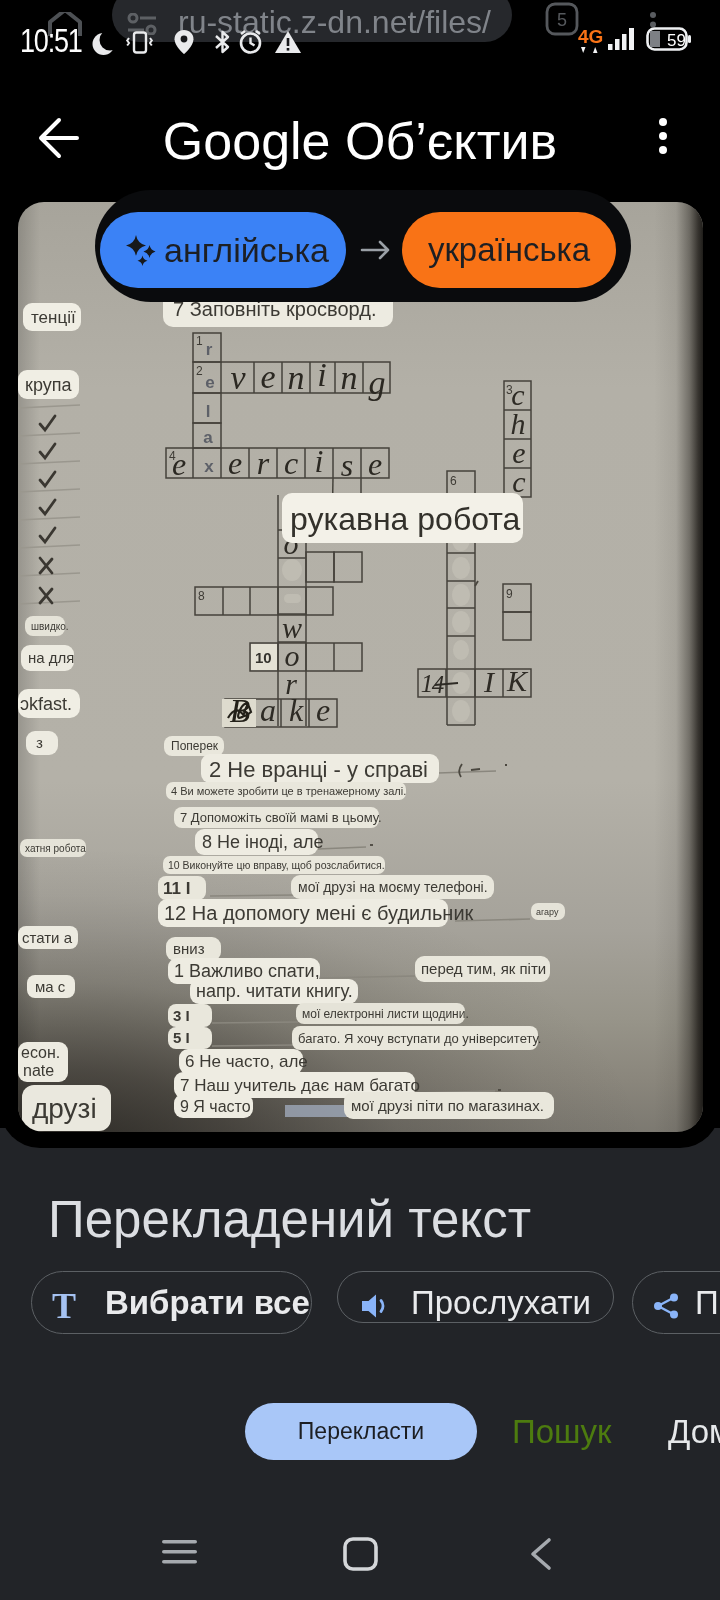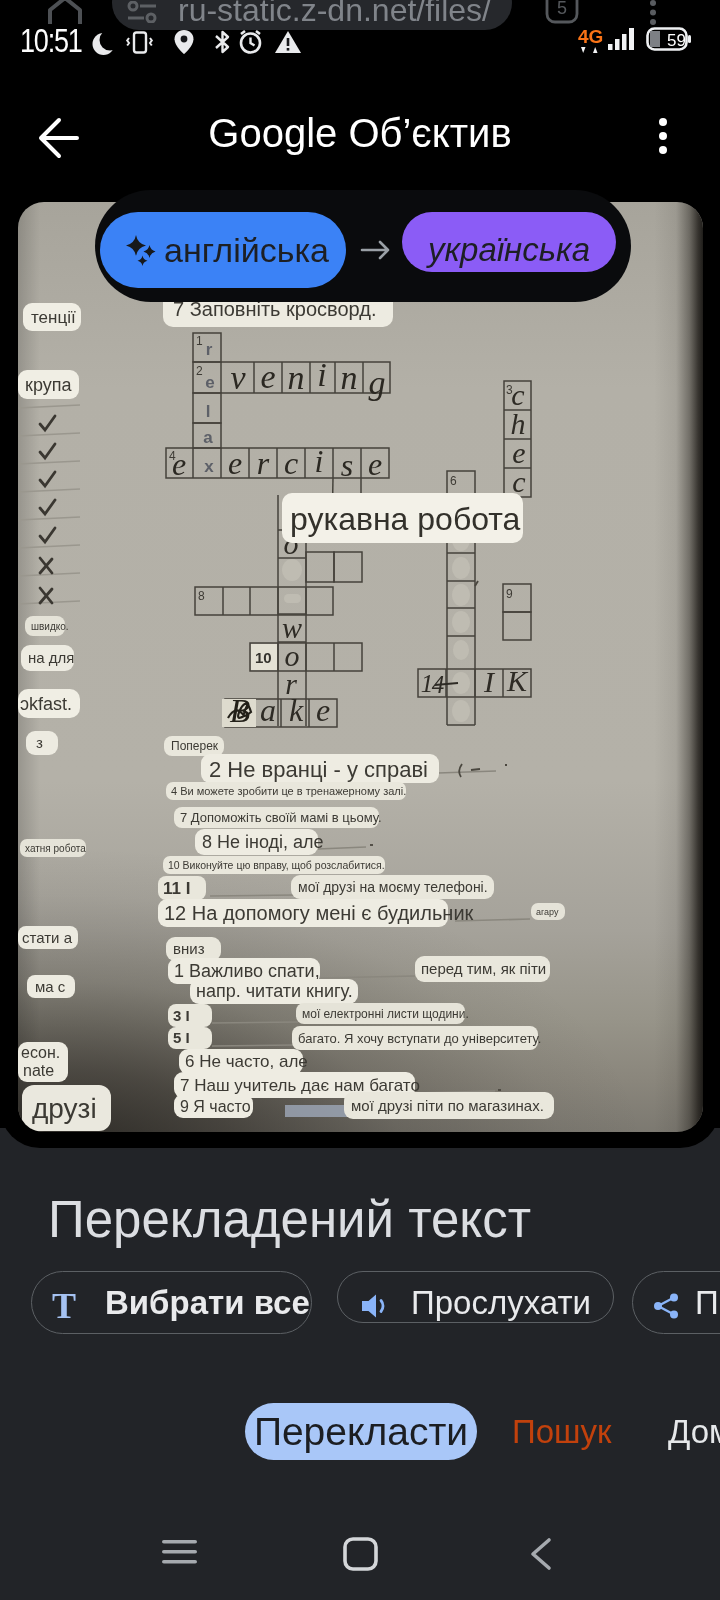--- a/index.html
+++ b/index.html
@@ -453,26 +453,26 @@
         <path d="M27.5 13 Q28.5 18.2 33.5 19.5 Q28.5 20.8 27.5 26 Q26.5 20.8 21.5 19.5 Q26.5 18.2 27.5 13 Z" fill="#17191c"></path>
         <path d="M20.5 23.5 Q21.3 27.7 25.5 28.8 Q21.3 29.9 20.5 34 Q19.7 29.9 15.5 28.8 Q19.7 27.7 20.5 23.5 Z" fill="#17191c"></path>
       </svg>
       <div class="abs" style="left:64px;top:0;width:185px;height:76px;line-height:76px;font-size:34px;color:#1d1f24;">англійська</div>
     </div>
 
     <svg class="abs" style="left:358px;top:236px;" width="36" height="28" viewBox="0 0 36 28">
       <path d="M4 14 H30 M22 6 L30 14 L22 22" stroke="#9aa0a6" stroke-width="2.6" fill="none" stroke-linecap="round" stroke-linejoin="round"></path>
     </svg>
 
-    <div class="abs" style="left:402px;top:212px;width:214px;height:60px;border-radius:38px;background:#8b5cf6;font-style:italic;">
+    <div class="abs" style="left:402px;top:212px;width:214px;height:76px;border-radius:38px;background:#f97316;">
       <div class="abs" style="left:0;top:0;width:214px;height:76px;line-height:76px;font-size:33px;color:#1d1f24;text-align:center;">українська</div>
     </div>
   </div>
 
-  <div class="abs" style="left:0;top:0;width:720px;height:60px;">
+  <div class="abs" style="left:0;top:12px;width:720px;height:60px;">
 
     <svg class="abs" style="left:44px;top:0;" width="42" height="24" viewBox="0 0 42 24">
       <path d="M6 24 V10 L21 -2 L36 10 V24" stroke="#4d5054" stroke-width="4" fill="none" stroke-linejoin="round"></path>
     </svg>
 
     <div class="abs" style="left:112px;top:-24px;width:400px;height:54px;border-radius:27px;background:#26282c;overflow:hidden;">
 
       <svg class="abs" style="left:14px;top:25px;" width="32" height="22" viewBox="0 0 32 22">
         <circle cx="7" cy="5" r="4" stroke="#5d6064" stroke-width="3" fill="none"></circle>
         <line x1="14" y1="5" x2="30" y2="5" stroke="#5d6064" stroke-width="3"></line>
@@ -550,21 +550,21 @@
       <rect x="42" y="8" width="3" height="8" rx="1.5" fill="#eef0f2"></rect>
     </svg>
   </div>
 
   <div class="abs" style="left:0;top:100px;width:720px;height:75px;">
 
     <svg class="abs" style="left:38px;top:16px;" width="42" height="44" viewBox="0 0 42 44">
       <path d="M39 22 H5 M21 4 L3 22 L21 40" stroke="#fff" stroke-width="4" fill="none" stroke-linecap="round" stroke-linejoin="round"></path>
     </svg>
 
-    <div class="abs" style="left:0;top:11px;width:720px;text-align:center;font-size:40px;color:#fff;">Google Об’єктив</div>
+    <div class="abs" style="left:0;top:11px;width:720px;text-align:center;font-size:52px;color:#fff;">Google Об’єктив</div>
 
     <svg class="abs" style="left:655px;top:16px;" width="16" height="44" viewBox="0 0 16 44">
       <circle cx="8" cy="6" r="4" fill="#fff"></circle>
       <circle cx="8" cy="20" r="4" fill="#fff"></circle>
       <circle cx="8" cy="34" r="4" fill="#fff"></circle>
     </svg>
   </div>
 
   <div class="abs" style="left:48px;top:1190px;font-size:51px;color:#dcdee2;">Перекладений текст</div>
 
@@ -587,24 +587,24 @@
     <svg class="abs" style="left:20px;top:21px;" width="26" height="26" viewBox="0 0 26 26">
       <circle cx="21" cy="4.5" r="4" fill="#8ab4f8"></circle>
       <circle cx="21" cy="21.5" r="4" fill="#8ab4f8"></circle>
       <circle cx="5" cy="13" r="4" fill="#8ab4f8"></circle>
       <path d="M5 13 L21 4.5 M5 13 L21 21.5" stroke="#8ab4f8" stroke-width="2.4"></path>
     </svg>
     <div class="abs" style="left:62px;top:0;height:64px;line-height:62px;font-size:33px;color:#e9eaec;">П</div>
   </div>
 
   <div class="abs" style="left:245px;top:1403px;width:232px;height:57px;border-radius:29px;background:#a9c7f8;">
-    <div class="abs" style="left:0;top:0;width:232px;height:47px;line-height:57px;text-align:center;font-size:39px;color:#1c1e22;">Перекласти</div>
-  </div>
-
-  <div class="abs" style="left:512px;top:1403px;height:57px;line-height:57px;font-size:33px;color:#c2410c;">Пошук</div>
+    <div class="abs" style="left:0;top:0;width:232px;height:47px;line-height:57px;text-align:center;font-size:23px;color:#1c1e22;">Перекласти</div>
+  </div>
+
+  <div class="abs" style="left:512px;top:1403px;height:57px;line-height:57px;font-size:33px;color:#4d7c0f;">Пошук</div>
 
   <div class="abs" style="left:668px;top:1403px;height:57px;line-height:57px;font-size:33px;color:#e6e8ea;">Дом</div>
 
   <div class="abs" style="left:0;top:1530px;width:720px;height:70px;">
 
     <svg class="abs" style="left:162px;top:9px;" width="35" height="26" viewBox="0 0 35 26">
       <rect x="0" y="1" width="35" height="3.6" rx="1.8" fill="#a6aaaf"></rect>
       <rect x="0" y="11" width="35" height="3.6" rx="1.8" fill="#a6aaaf"></rect>
       <rect x="0" y="21" width="35" height="3.6" rx="1.8" fill="#a6aaaf"></rect>
     </svg>

